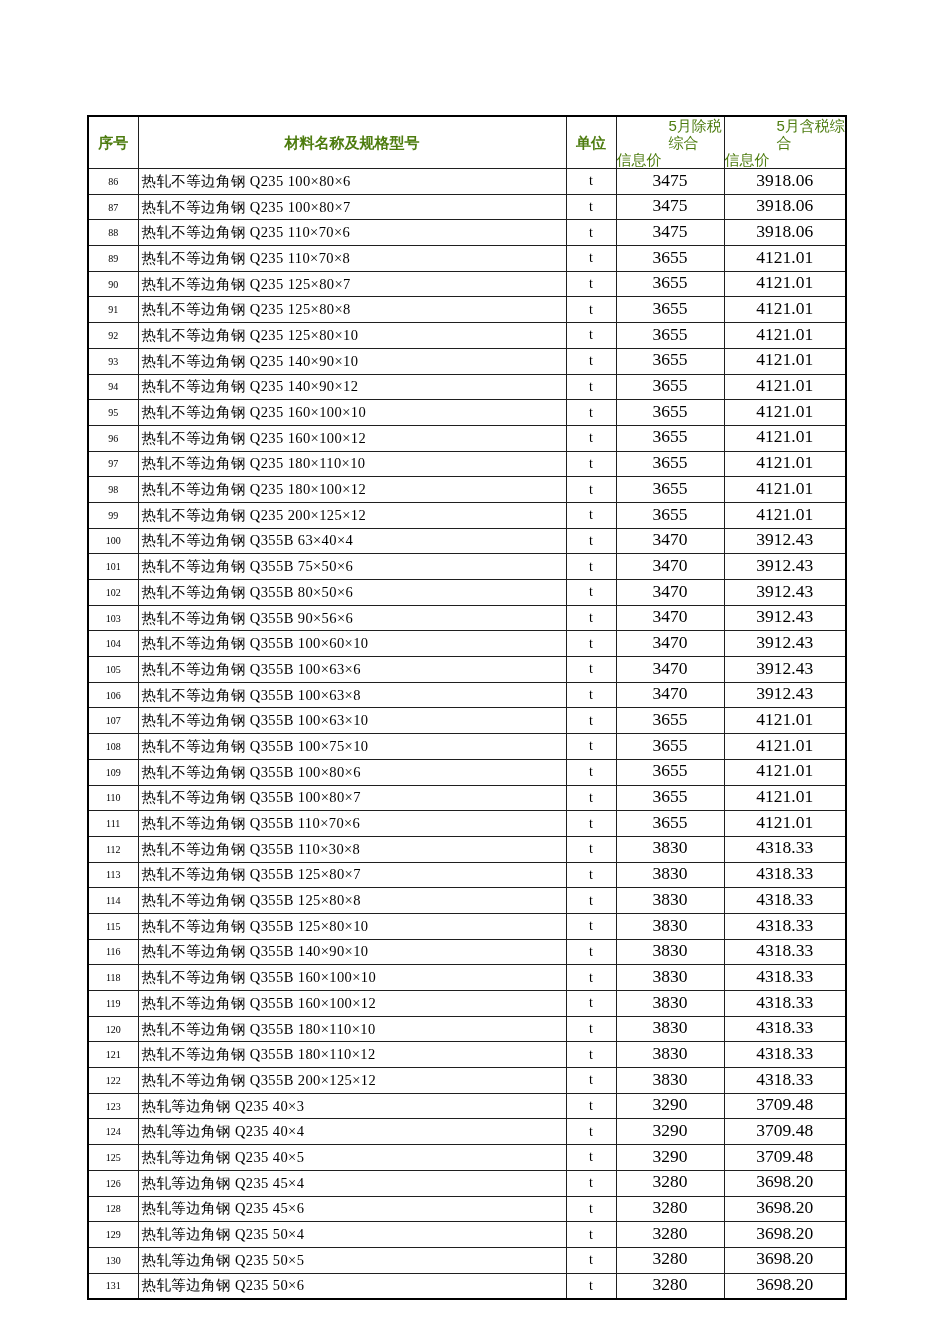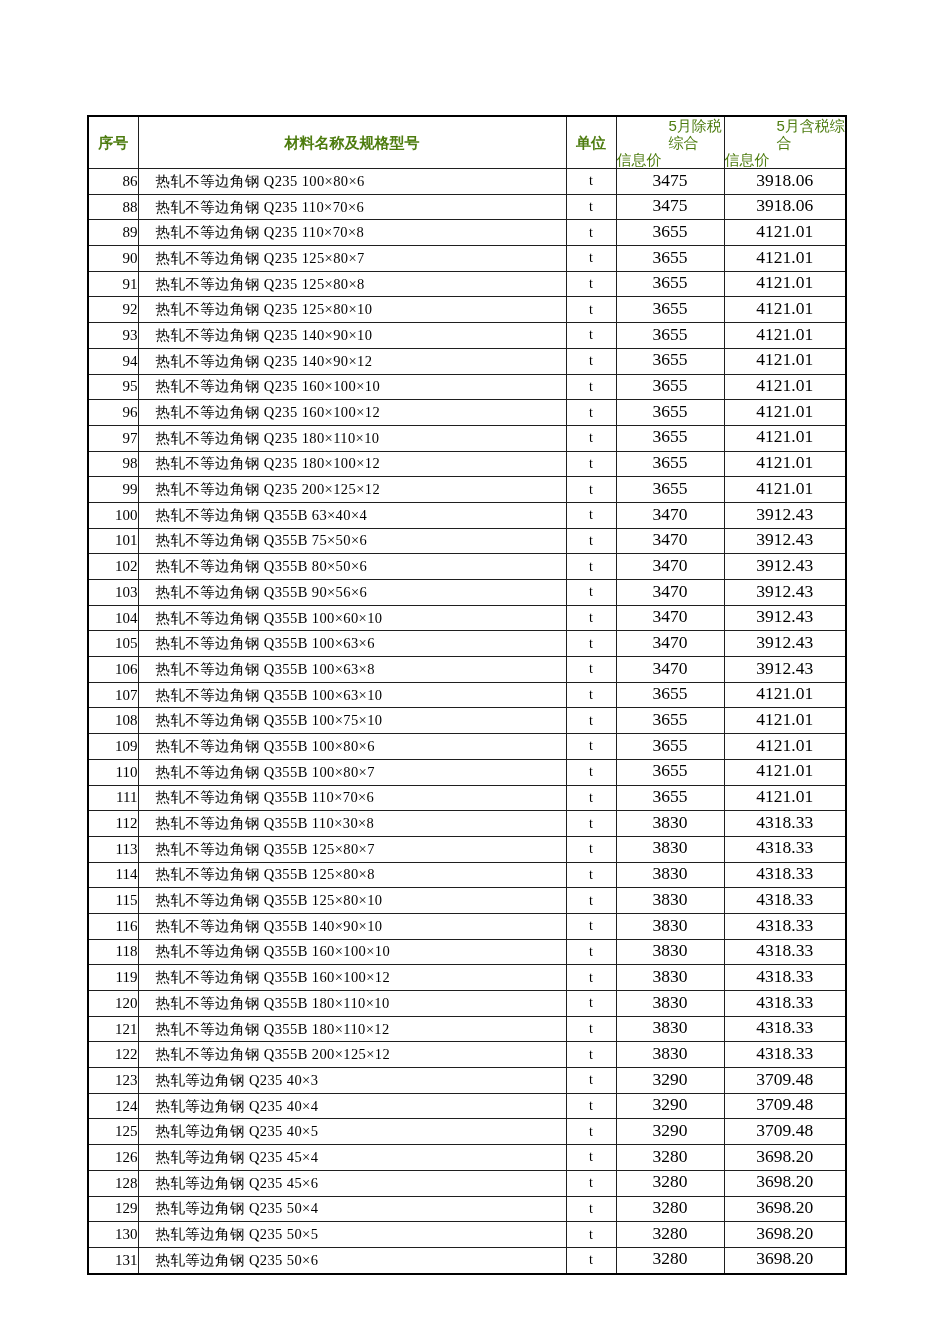--- a/index.html
+++ b/index.html
@@ -34,27 +34,27 @@
     color: #4d7c0f;
     line-height: 17px;
   }
   th.th-bold { font-weight: bold; text-align: center; }
   th.th-price { font-weight: normal; text-align: left; }
   th.th-price .l1 { display: block; text-align: left; padding-left: 8px; margin-left: 44px; }
   th.th-price .l2 { display: block; text-align: left; padding-right: 5px; }
   
   .price-table tbody td { height: 22.7px; }
   td.c-no {
-    text-align: right;
+    text-align: center;
     font-family: "Liberation Serif", serif;
-    font-size: 15px;
+    font-size: 10px;
   }
   td.c-name {
     text-align: left;
-    padding-left: 17px;
+    padding-left: 3px;
     font-family: "Liberation Serif", serif;
     font-size: 14.5px;
     letter-spacing: 0.4px;
     white-space: nowrap;
   }
   td.c-unit {
     text-align: center;
     font-family: "Liberation Serif", serif;
     font-size: 14px;
   }
@@ -95,20 +95,27 @@
     </thead>
     <tbody id="table-body">
         <tr>
           <td class="c-no">86</td>
           <td class="c-name">热轧不等边角钢 Q235 100×80×6</td>
           <td class="c-unit">t</td>
           <td class="c-ex">3475</td>
           <td class="c-inc">3918.06</td>
         </tr>
         <tr>
+          <td class="c-no">87</td>
+          <td class="c-name">热轧不等边角钢 Q235 100×80×7</td>
+          <td class="c-unit">t</td>
+          <td class="c-ex">3475</td>
+          <td class="c-inc">3918.06</td>
+        </tr>
+        <tr>
           <td class="c-no">88</td>
           <td class="c-name">热轧不等边角钢 Q235 110×70×6</td>
           <td class="c-unit">t</td>
           <td class="c-ex">3475</td>
           <td class="c-inc">3918.06</td>
         </tr>
         <tr>
           <td class="c-no">89</td>
           <td class="c-name">热轧不等边角钢 Q235 110×70×8</td>
           <td class="c-unit">t</td>

